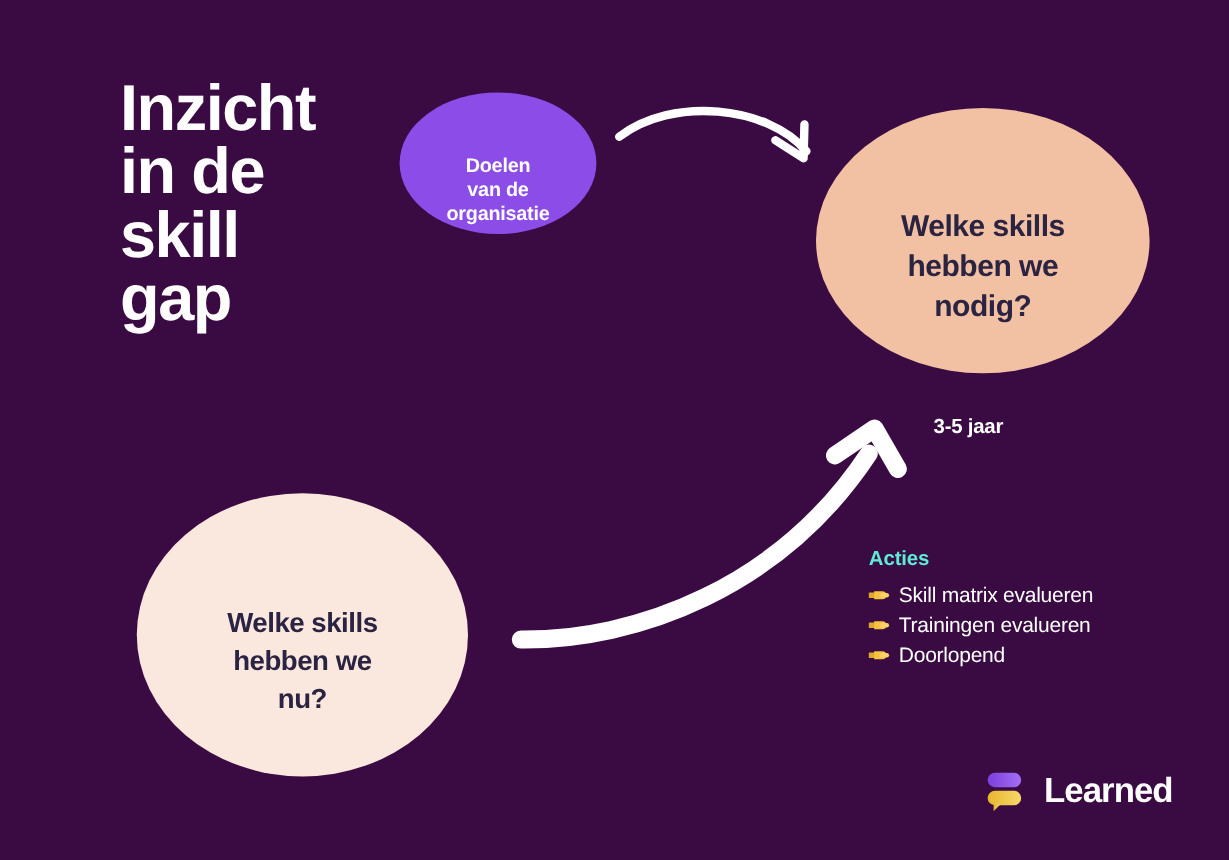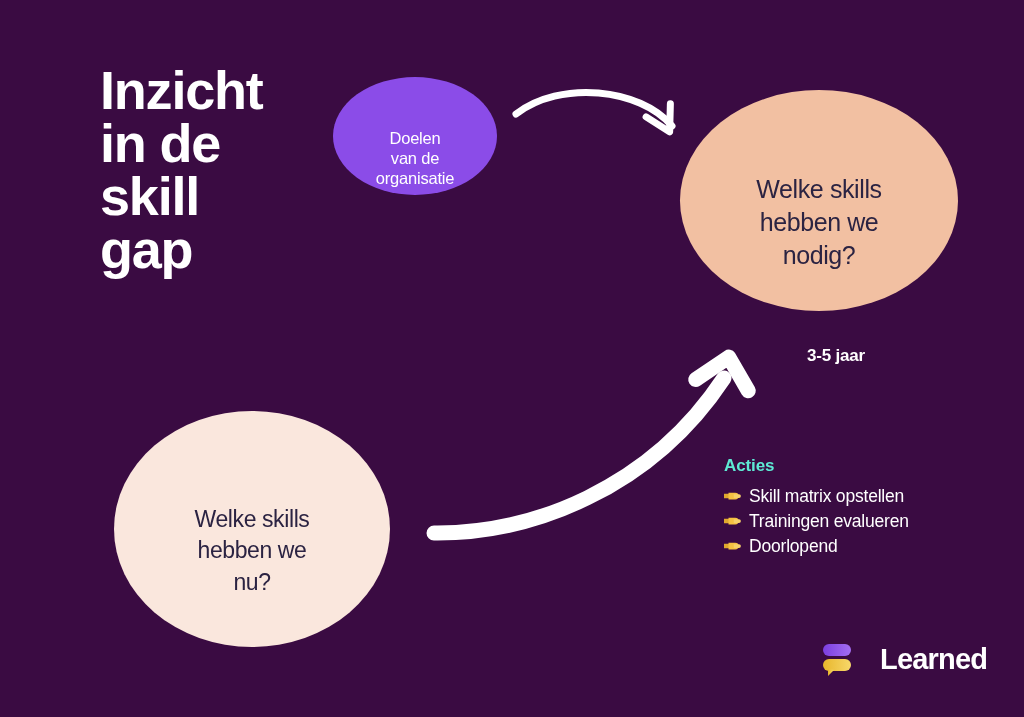--- a/index.html
+++ b/index.html
@@ -37,21 +37,21 @@
     position: absolute;
     display: flex;
     align-items: center;
     justify-content: center;
     text-align: center;
     border-radius: 50%;
     box-sizing: border-box;
   }
   .bubble .txt {
     white-space: pre-line;
-    font-weight: 400;
+    font-weight: 700;
     margin-top: 44px;
   }
 
   #ellipse-doelen {
     left: 333px;
     top: 77px;
     width: 164px;
     height: 118px;
     background: #8b4ce8;
   }
@@ -102,21 +102,20 @@
 
   
   #horizon-label {
     position: absolute;
     left: 778px;
     top: 346px;
     color: #ffffff;
     font-size: 17px;
     font-weight: 700;
     letter-spacing: -0.2px;
-    margin-left: 29px;
   }
 
   
   #actions {
     position: absolute;
     left: 724px;
     top: 456px;
     width: 260px;
   }
   #actions-title {
@@ -149,21 +148,21 @@
     top: 1px;
   }
 
   
   #logo {
     position: absolute;
     left: 821px;
     top: 641px;
     display: flex;
     align-items: center;
-    gap: 25px;
+    gap: 15px;
   }
   #logo-mark {
     width: 34px;
     height: 36px;
     flex: 0 0 auto;
   }
   #logo-text {
     color: #ffffff;
     font-size: 29px;
     font-weight: 700;
@@ -215,21 +214,21 @@
     <div id="actions-title">Acties</div>
     <ul id="actions-list">
       <li>
         <span class="point-icon">
           <svg viewBox="0 0 24 18" width="18" height="14">
             <path d="M1 6 h7 v6 h-7 a1.6 1.6 0 0 1 0 -6 z" fill="#e0a92e"></path>
             <path d="M6 4.5 h9 a3 3 0 0 1 0 9 h-9 z" fill="#f5c242"></path>
             <path d="M13 6.5 h7 a2.2 2.2 0 0 1 0 5 h-7 z" fill="#f7d169"></path>
           </svg>
         </span>
-        <span>Skill matrix opstellen</span>
+        <span>Skill matrix evalueren</span>
       </li>
       <li>
         <span class="point-icon">
           <svg viewBox="0 0 24 18" width="18" height="14">
             <path d="M1 6 h7 v6 h-7 a1.6 1.6 0 0 1 0 -6 z" fill="#e0a92e"></path>
             <path d="M6 4.5 h9 a3 3 0 0 1 0 9 h-9 z" fill="#f5c242"></path>
             <path d="M13 6.5 h7 a2.2 2.2 0 0 1 0 5 h-7 z" fill="#f7d169"></path>
           </svg>
         </span>
         <span>Trainingen evalueren</span>

